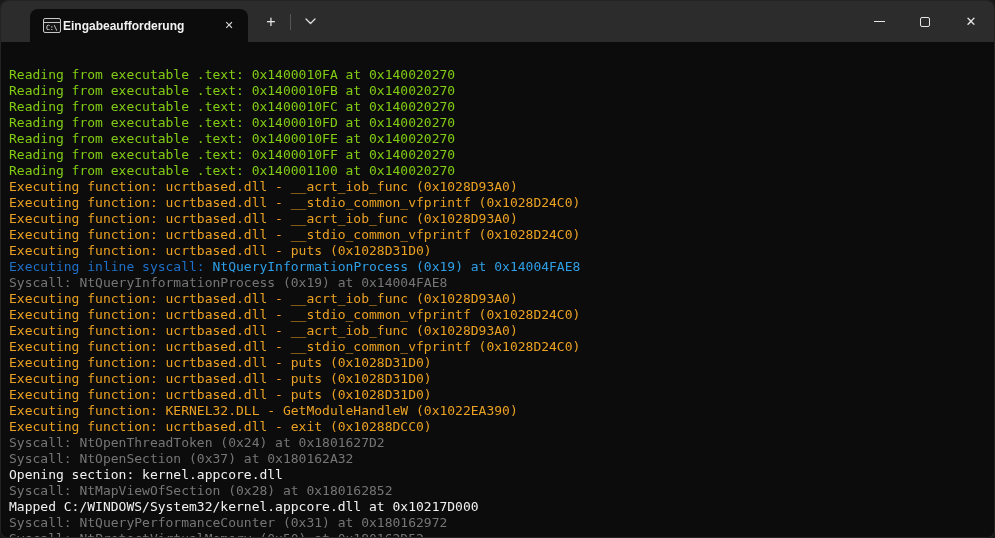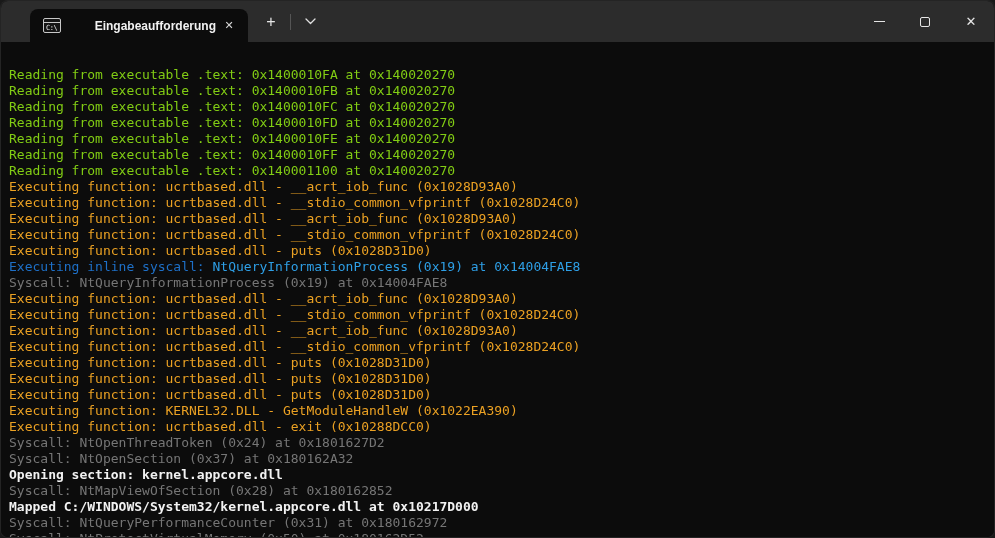--- a/index.html
+++ b/index.html
@@ -43,21 +43,20 @@
   }
   .cmd-icon-text {
     font-family: "DejaVu Sans Mono", monospace;
     font-size: 7px; line-height: 10px; color: #E8E8E8;
     margin: 4px 0 0 2px; letter-spacing: -0.5px;
   }
   .tab-title {
     color: #F2F2F2; font-size: 12px; font-weight: 700;
     margin-left: 2px; white-space: nowrap; overflow: hidden;
     flex: 1;
-    text-align: right;
   }
   .icon-btn {
     background: transparent; border: none; cursor: pointer;
     color: #D8D8D8; display: inline-flex; align-items: center; justify-content: center;
   }
   .tab-close { width: 26px; height: 24px; font-size: 11px; border-radius: 4px; }
   .new-tab {
     width: 30px; height: 28px; font-size: 16px; font-weight: 400;
     align-self: center; margin: 0 4px 0 8px; border-radius: 4px; color: #E6E6E6;
   }
@@ -85,21 +84,21 @@
     background: #0C0C0C;
     padding: 25px 8px;
     font-family: "DejaVu Sans Mono", monospace;
     font-size: 13px;
     line-height: 16px;
     white-space: pre;
     overflow: hidden;
     cursor: text;
   }
   .term-line { height: 16px; }
-  .term-line .bold { font-weight: bold; margin-top: 41px; }
+  .term-line .bold { font-weight: normal; margin-top: 41px; }
 </style>
 </head>
 <body>
 
 <div class="window">
 
   <div class="titlebar">
 
     <div class="tab">
       <span class="cmd-icon">

